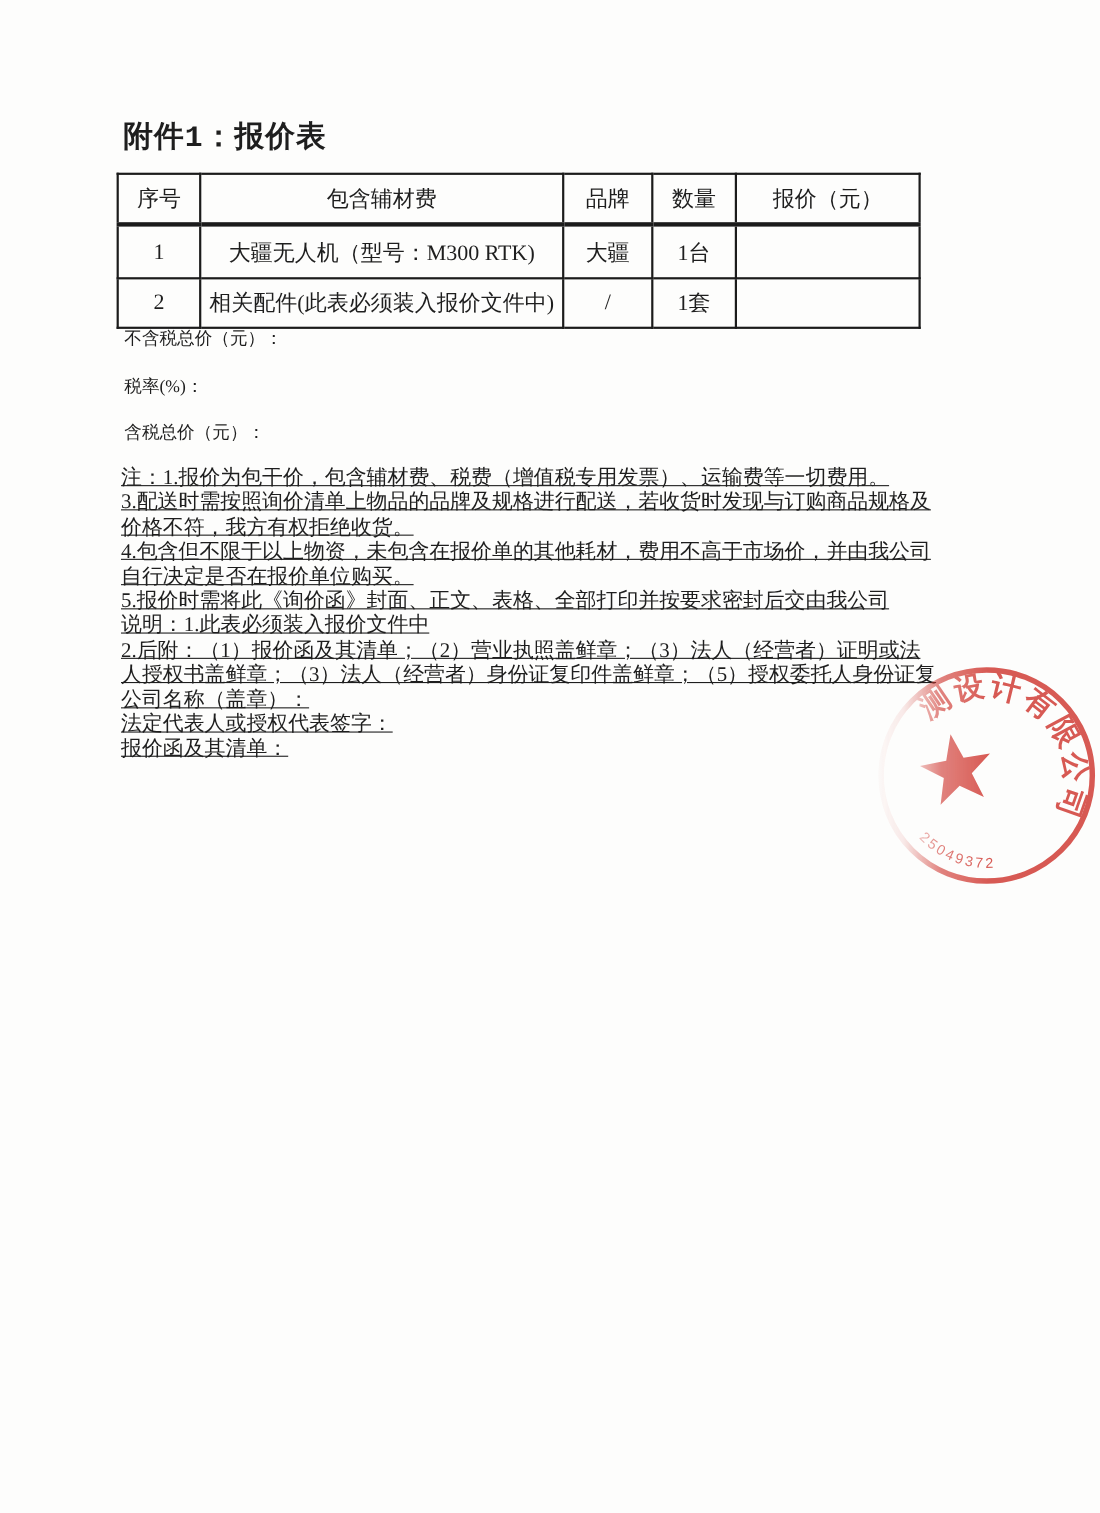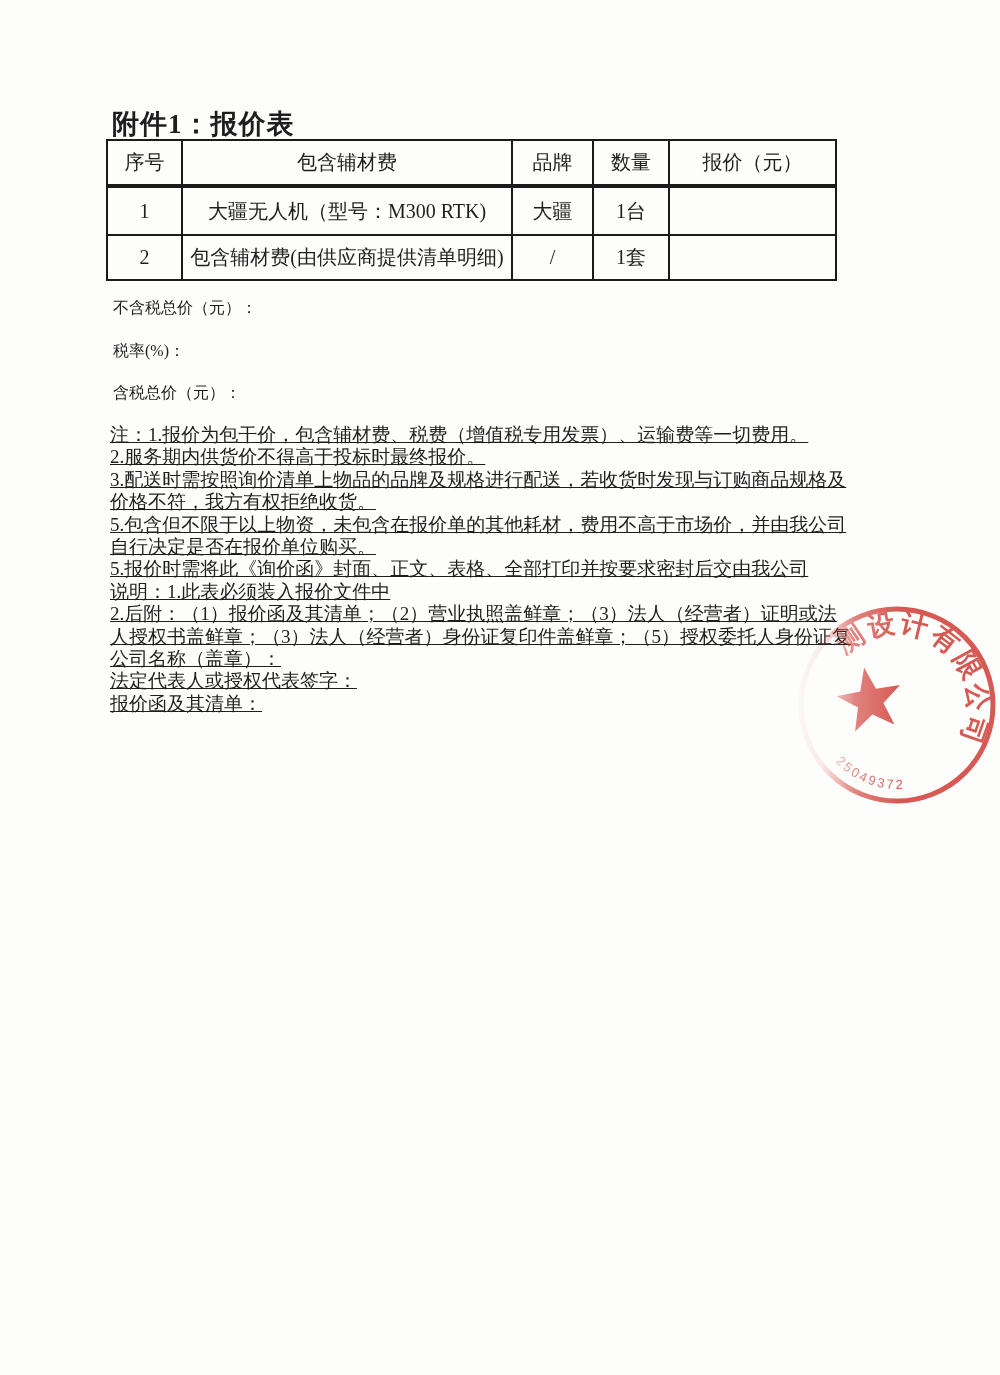--- a/index.html
+++ b/index.html
@@ -6,24 +6,24 @@
   .page{
     position:relative;
     width:1000px;height:1375px;
     background:#fdfdfc;
     overflow:hidden;
     font-family:"Liberation Serif","DejaVu Serif",serif;
     color:#1e1e1e;
   }
   .title{
     position:absolute;left:112px;top:106px;
-    font-size:27px;font-weight:bold;letter-spacing:1px;margin:0;
+    font-size:27px;font-weight:bold;letter-spacing:1px;margin:0;font-family:Liberation Mono, monospace;
   }
   table.quote{
-    position:absolute;left:106px;top:139px;
+    position:absolute;left:106px;top:157px;
     border-collapse:collapse;table-layout:fixed;
     width:729px;
     padding-left:11px;
   }
   table.quote th,table.quote td{
     border:2px solid #1b1b1b;
     text-align:center;vertical-align:middle;
     font-size:20px;font-weight:normal;
     padding:0;overflow:hidden;white-space:nowrap;
   }
@@ -70,38 +70,37 @@
     <tbody>
       <tr class="r1">
         <td>1</td>
         <td>大疆无人机（型号：M300 RTK)</td>
         <td>大疆</td>
         <td>1台</td>
         <td></td>
       </tr>
       <tr class="r2">
         <td>2</td>
-        <td>包含辅材费(由供应商提供清单明细)</td>
+        <td>相关配件(此表必须装入报价文件中)</td>
         <td>/</td>
         <td>1套</td>
         <td></td>
       </tr>
     </tbody>
   </table>
 
   <div class="line" style="top:298px">不含税总价（元）：</div>
   <div class="line" style="top:341px">税率(%)：</div>
   <div class="line" style="top:383px">含税总价（元）：</div>
 
   <div class="notes">
     <div>注：1.报价为包干价，包含辅材费、税费（增值税专用发票）、运输费等一切费用。</div>
-    <div>2.服务期内供货价不得高于投标时最终报价。</div>
     <div>3.配送时需按照询价清单上物品的品牌及规格进行配送，若收货时发现与订购商品规格及</div>
     <div>价格不符，我方有权拒绝收货。</div>
-    <div>5.包含但不限于以上物资，未包含在报价单的其他耗材，费用不高于市场价，并由我公司</div>
+    <div>4.包含但不限于以上物资，未包含在报价单的其他耗材，费用不高于市场价，并由我公司</div>
     <div>自行决定是否在报价单位购买。</div>
     <div>5.报价时需将此《询价函》封面、正文、表格、全部打印并按要求密封后交由我公司</div>
     <div>说明：1.此表必须装入报价文件中</div>
     <div>2.后附：（1）报价函及其清单；（2）营业执照盖鲜章；（3）法人（经营者）证明或法</div>
     <div>人授权书盖鲜章；（3）法人（经营者）身份证复印件盖鲜章；（5）授权委托人身份证复</div>
     <div>公司名称（盖章）：</div>
     <div>法定代表人或授权代表签字：</div>
     <div>报价函及其清单：</div>
   </div>
 

